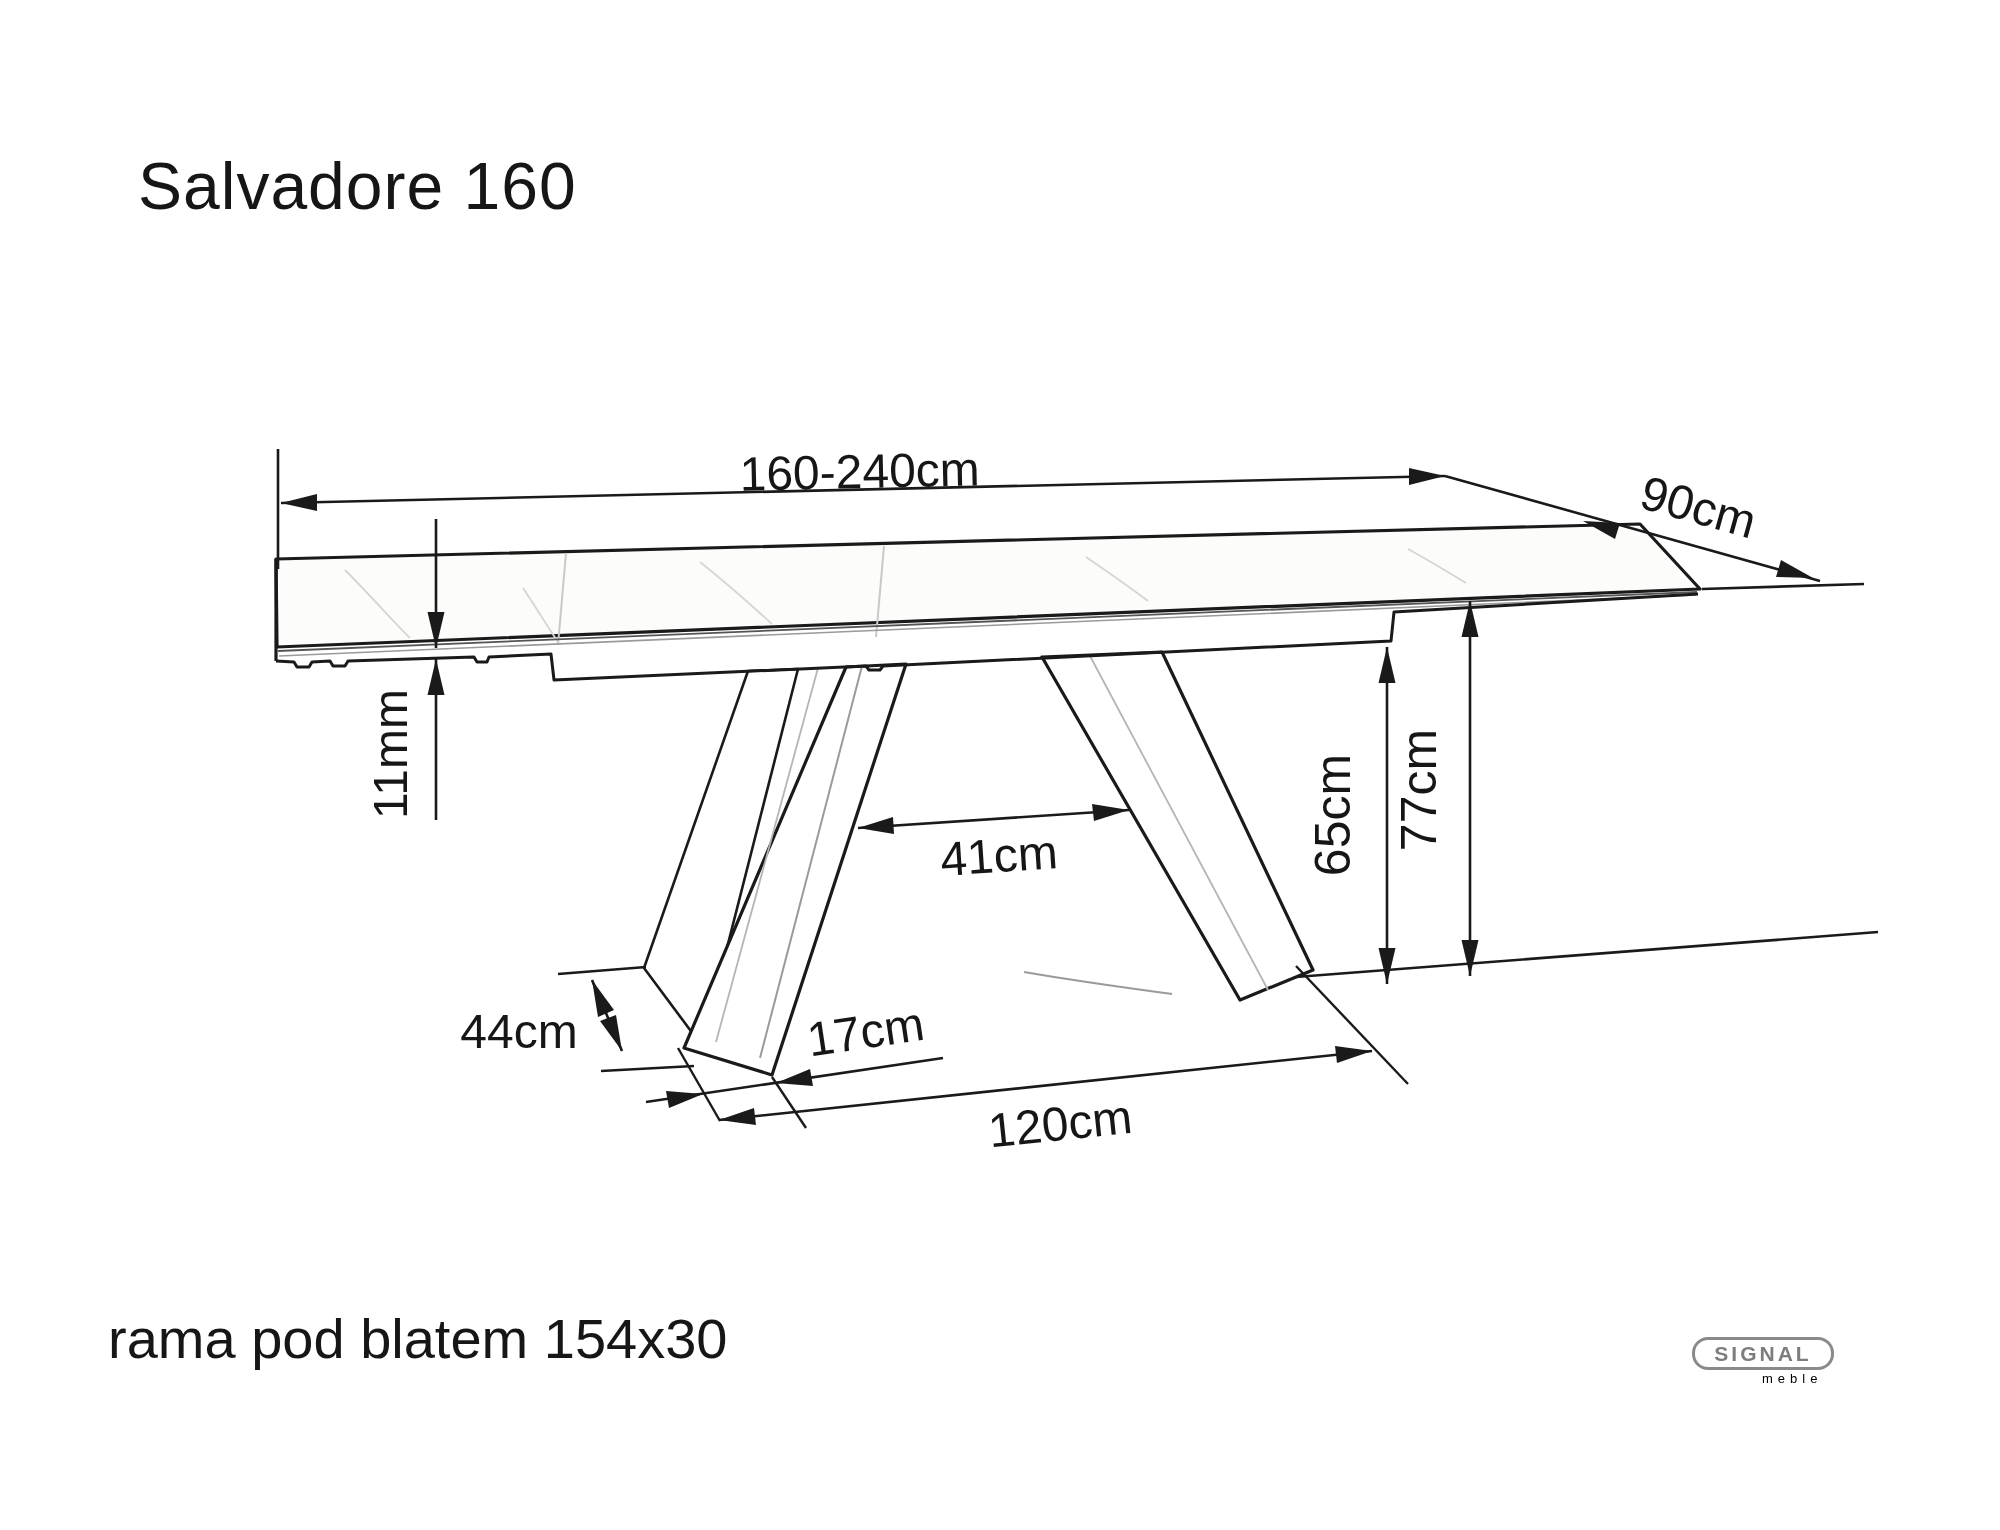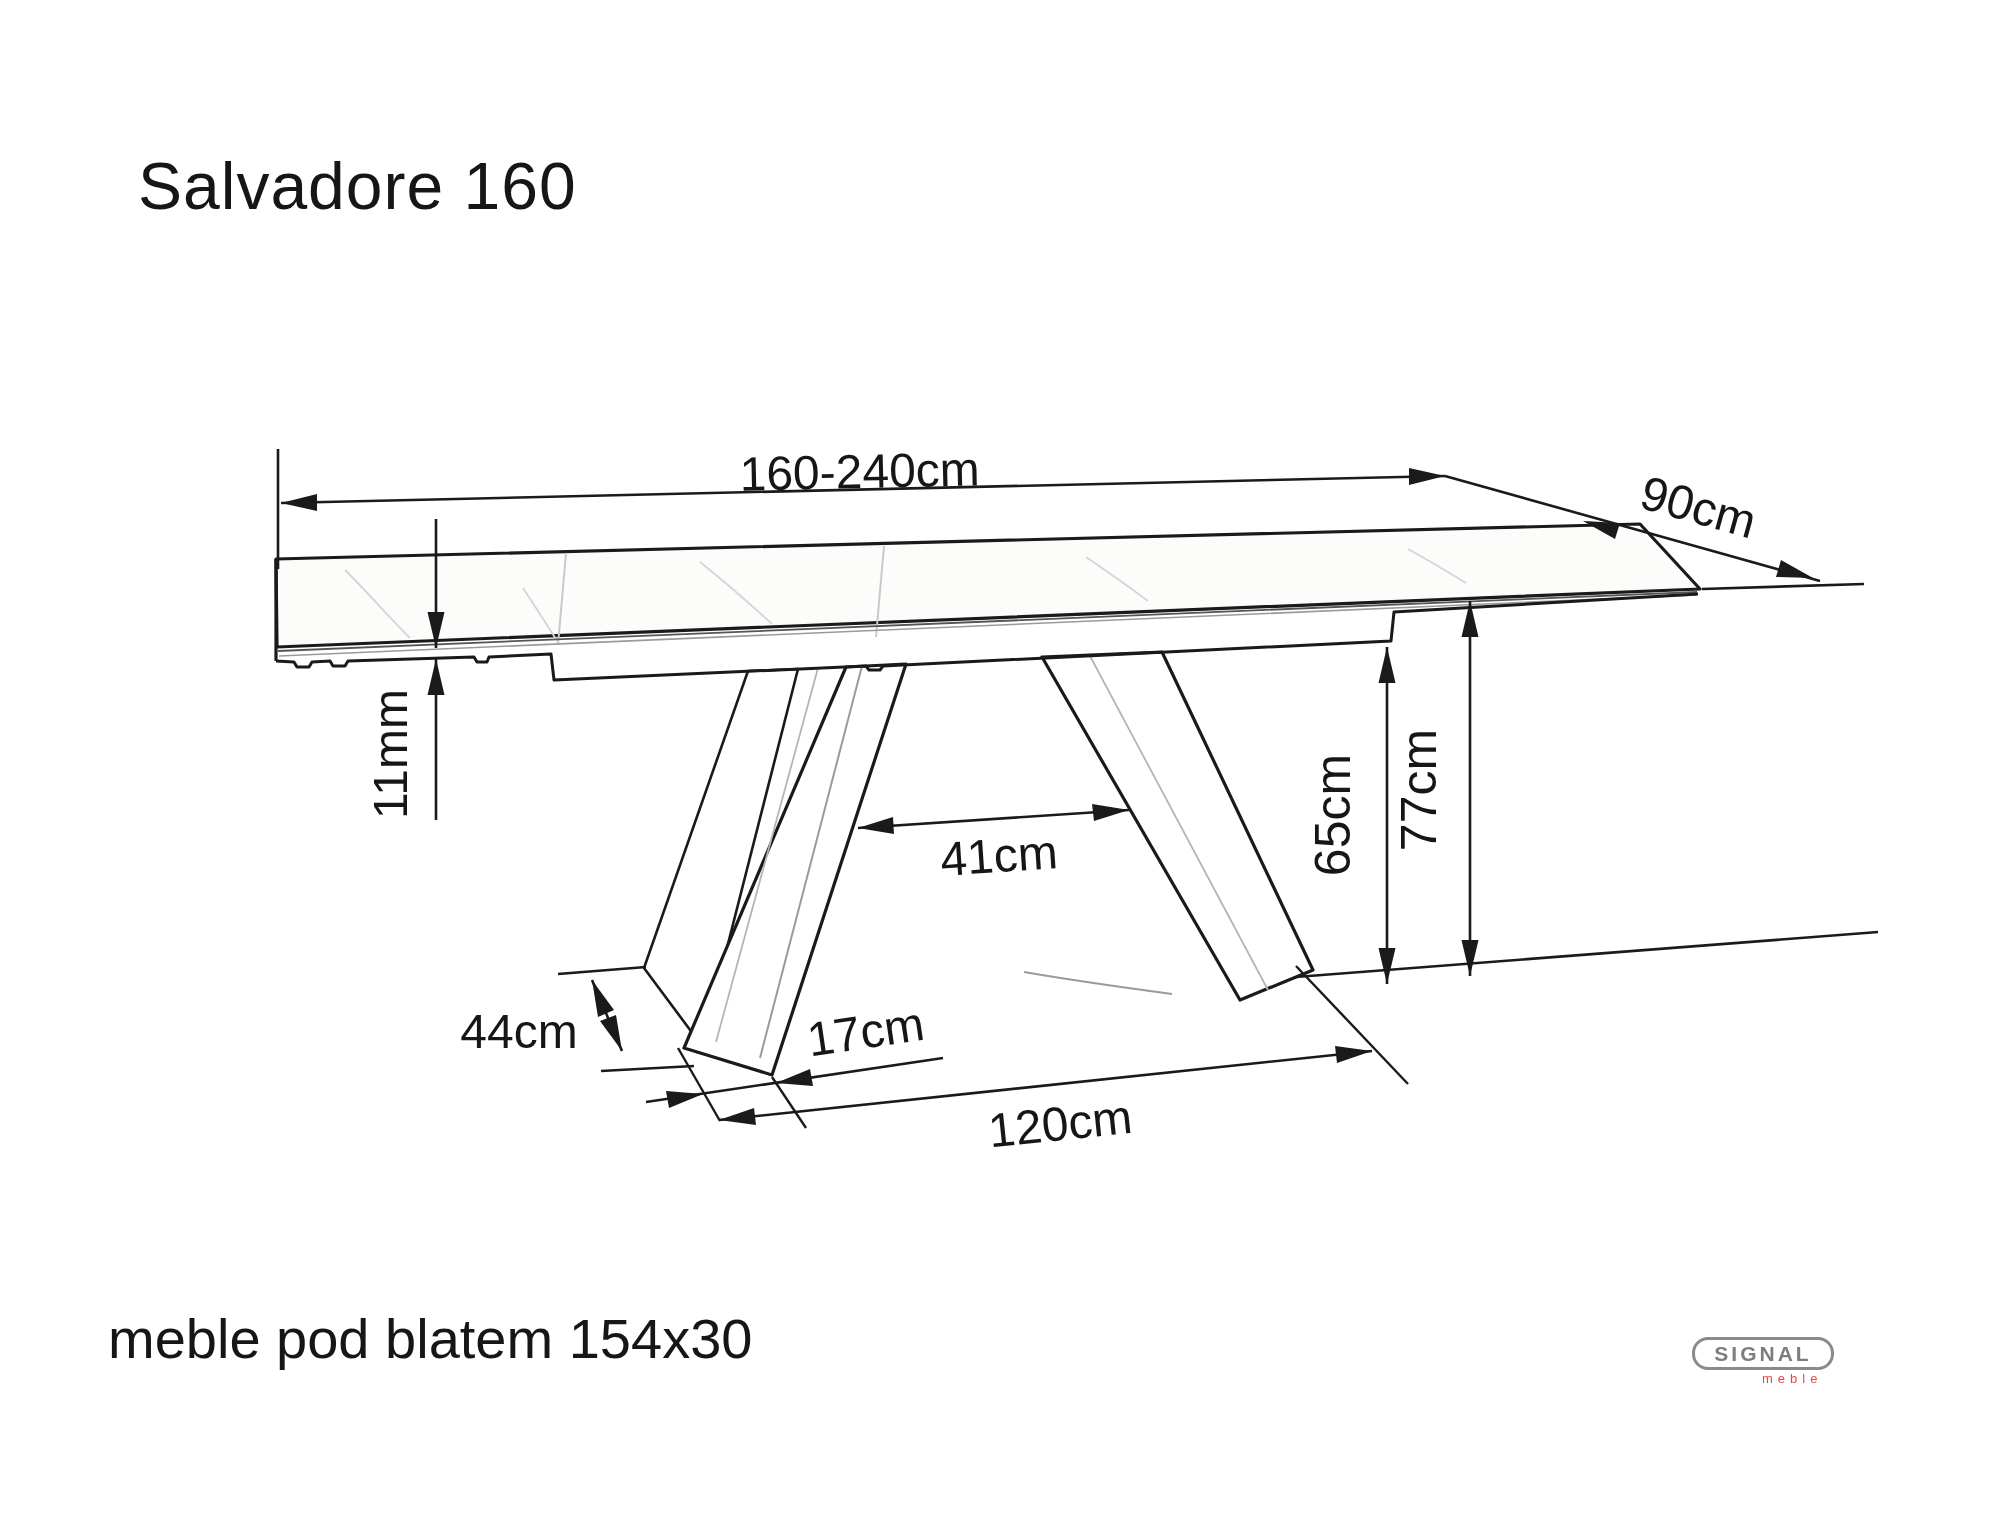--- a/index.html
+++ b/index.html
@@ -33,21 +33,21 @@
     width:136px;height:27px;
     border:3px solid #8a8a8a;border-radius:16px;
     display:flex;align-items:center;justify-content:center;
   }
   .logo-brand{
     font-size:21px;font-weight:700;
     letter-spacing:3px;color:#7d7d7d;line-height:1;
   }
   .logo-sub{
     margin-left:70px;margin-top:2px;
-    font-size:13px;letter-spacing:5px;color:#ef4444;line-height:1;
+    font-size:13px;letter-spacing:5px;color:#000000;line-height:1;
   }
 </style>
 </head>
 <body>
 
 <div class="page">
 
   <div class="title">Salvadore 160</div>
 
   <svg class="drawing" width="2000" height="1530" viewBox="0 0 2000 1530">
@@ -165,21 +165,21 @@
 
     <g>
       <path d="M1296,966 L1408,1084" stroke="#1a1a1a" stroke-width="2.4" fill="none"></path>
       <path d="M719,1120 L1372,1051" stroke="#1a1a1a" stroke-width="2.6" fill="none"></path>
       <polygon points="719,1120 754,1108 756,1125" fill="#1a1a1a"></polygon>
       <polygon points="1372,1051 1337,1063 1335,1046" fill="#1a1a1a"></polygon>
       <text class="dim-label" x="1062" y="1140" text-anchor="middle" transform="rotate(-6 1062 1140)">120cm</text>
     </g>
   </svg>
 
-  <div class="note">meble pod blatem 154x30</div>
+  <div class="note">rama pod blatem 154x30</div>
 
   <div class="logo">
     <div class="logo-badge">
       <span class="logo-brand">SIGNAL</span>
     </div>
     <div class="logo-sub">meble</div>
   </div>
 
 </div>
 

